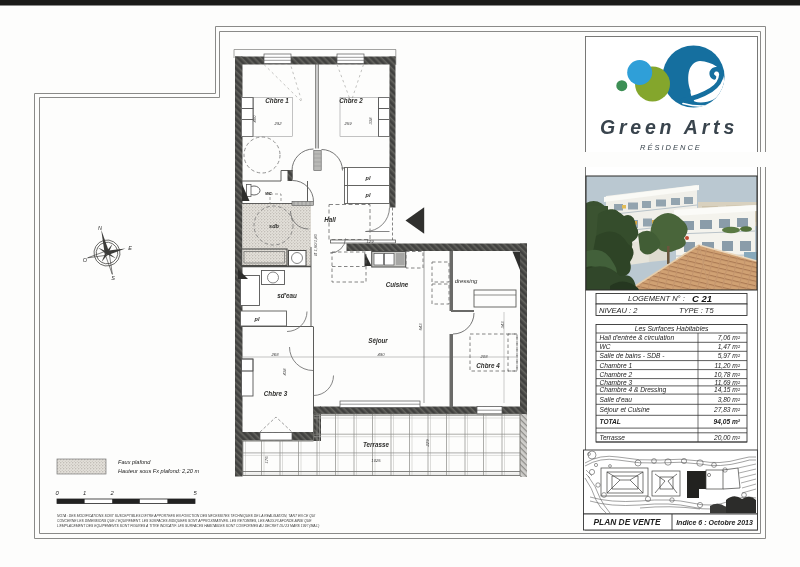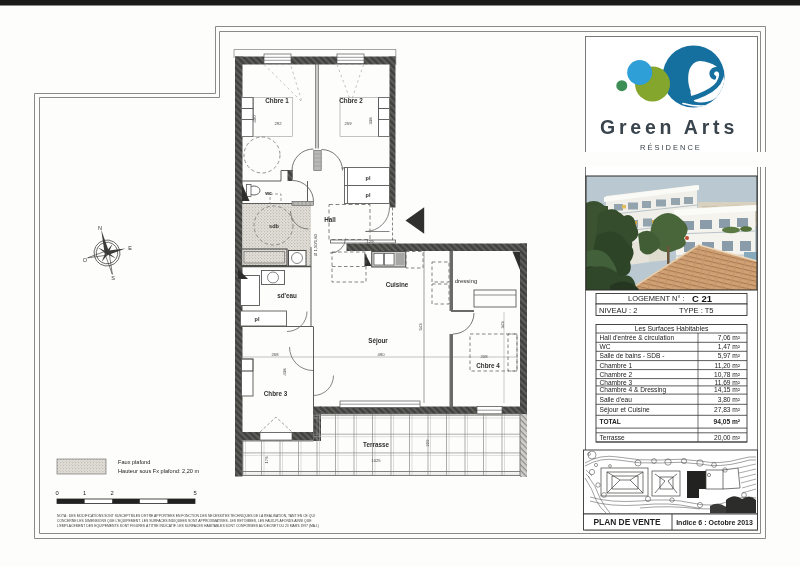--- a/index.html
+++ b/index.html
@@ -1,17 +1,17 @@
 <!DOCTYPE html>
 <html><head>
 <meta charset="utf-8">
 <style>
   html,body{margin:0;padding:0;background:#ffffff;}
   #page{position:relative;width:800px;height:567px;background:#fdfdfc;overflow:hidden;
-        font-family:"Liberation Sans", sans-serif;}
+        font-family:"Liberation Sans", sans-serif;font-style:italic;}
   svg{position:absolute;top:0;left:0;}
 </style>
 </head>
 <body>
 <div id="page">
 <svg width="800" height="567" viewBox="0 0 800 567">
 <defs>
   <pattern id="wall" width="4.5" height="4.5" patternUnits="userSpaceOnUse" patternTransform="rotate(45)">
     <rect width="4.5" height="4.5" fill="#484846"></rect>
     <rect width="4.5" height="1.4" fill="#64645f"></rect>

